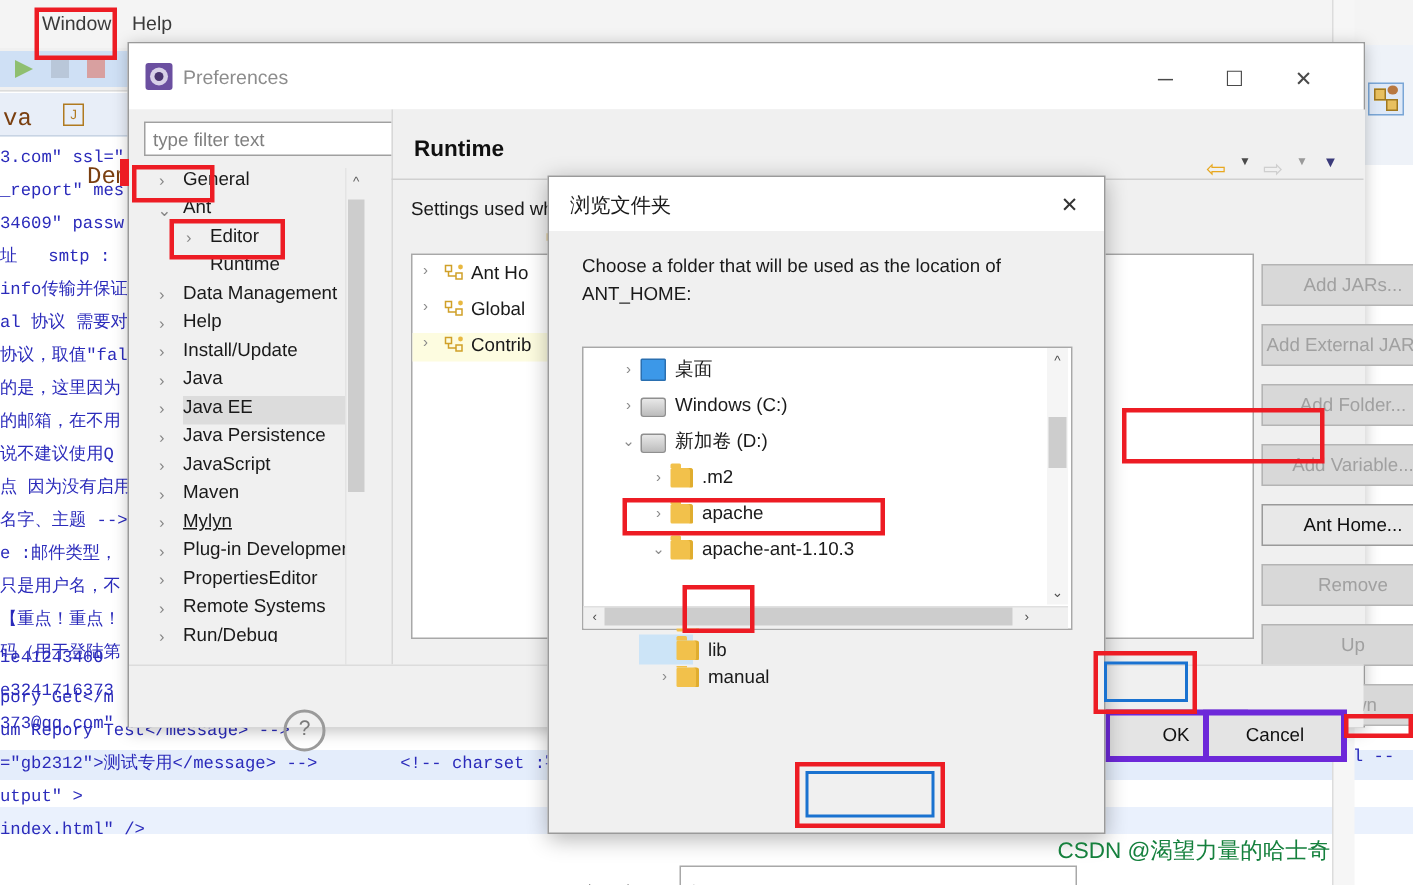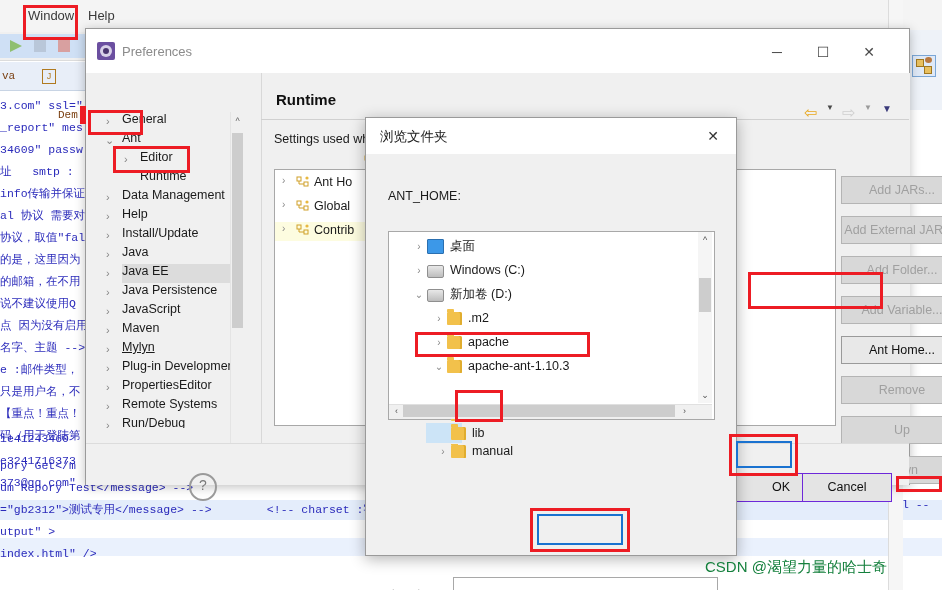--- a/index.html
+++ b/index.html
@@ -13,21 +13,21 @@
   .abs{position:absolute;}
 
   
   #ide-background{position:absolute;inset:0;background:#ffffff;}
   .menubar{position:absolute;left:0;top:0;width:942px;height:32px;background:#f4f4f4;border-bottom:1px solid #e0e0e0;}
   .menu-item{position:absolute;top:8px;font-size:13px;color:#3a3a3a;}
   .toolbar{position:absolute;left:0;top:32px;width:942px;height:28px;background:#f0f0f0;border-bottom:1px solid #dcdcdc;}
   .tb-strip{position:absolute;left:0;top:34px;width:228px;height:24px;background:#cfe0f5;}
   .tb-ico{position:absolute;top:40px;width:12px;height:12px;}
   .tab-strip{position:absolute;left:0;top:62px;width:228px;height:28px;background:#e8eef8;border-bottom:1px solid #c8d4e4;}
-  .tab-lbl{position:absolute;top:70px;font-family:"Liberation Mono", monospace;font-size:11px;color:#7a3f10;}
+  .tab-lbl{position:absolute;top:70px;font-family:"Liberation Mono", monospace;font-size:16px;color:#7a3f10;}
   .editor-code{position:absolute;left:0;top:95px;width:262px;color:#2b2bbb;font-family:"Liberation Mono", monospace;font-size:11.5px;line-height:22px;white-space:pre;}
   .editor-code2{position:absolute;left:0;top:455px;width:920px;color:#2b2bbb;font-family:"Liberation Mono", monospace;font-size:11.5px;line-height:22px;white-space:pre;}
   .hl-row{position:absolute;left:0;top:500px;width:942px;height:20px;background:#e4edfb;}
   .hl-row2{position:absolute;left:0;top:538px;width:942px;height:18px;background:#eaf1fd;}
   .rulerbar{position:absolute;left:250px;top:95px;width:10px;height:360px;background:#ffffff;}
   .ruler-tick{position:absolute;left:252px;width:6px;height:2px;background:#888;}
   .rightpane{position:absolute;left:900px;top:30px;width:42px;height:80px;background:#eef2f8;border-left:1px solid #d4d4d4;}
   .rp-btn{position:absolute;left:912px;top:55px;width:22px;height:20px;background:#dfe9f7;border:1px solid #7aa6d6;}
   .leftpane-edge{position:absolute;left:888px;top:0px;width:14px;height:590px;background:#f6f6f6;border-left:1px solid #dcdcdc;}
 
@@ -55,21 +55,21 @@
   .cp-tabline{position:absolute;left:196px;top:124px;font-size:12.5px;color:#1a1a1a;}
   .cp-box{position:absolute;left:188px;top:140px;width:560px;height:255px;background:#ffffff;border:1px solid #a8a8a8;}
   .cp-item{position:absolute;left:196px;font-size:12.5px;color:#1a1a1a;white-space:nowrap;}
   .cp-hl{position:absolute;left:189px;top:193px;width:120px;height:19px;background:#fdfce0;}
 
   .side-btn{position:absolute;left:755px;width:120px;height:26px;background:#d8d8d8;border:1px solid #b4b4b4;text-align:center;line-height:26px;font-size:12.5px;color:#a0a0a0;}
   .side-btn.enabled{background:#e8e8e8;border:1px solid #9a9a9a;color:#101010;}
 
   .prefs-footer{position:absolute;left:0;top:414px;width:823px;height:41px;background:#f0f0f0;border-top:1px solid #dcdcdc;}
   .help-circle{position:absolute;left:103px;top:444px;width:24px;height:24px;border:2px solid #9a9a9a;border-radius:50%;color:#7a7a7a;font-size:14px;text-align:center;line-height:21px;}
-  .footer-btn{position:absolute;top:444px;width:88px;height:27px;background:#e4e4e4;border:1px solid #6d28d9;text-align:center;line-height:27px;font-size:12.5px;color:#101010;}
+  .footer-btn{position:absolute;top:444px;width:88px;height:27px;background:#e4e4e4;border:4px solid #6d28d9;text-align:center;line-height:27px;font-size:12.5px;color:#101010;}
 
   
   #browse-dialog{position:absolute;left:365px;top:117px;width:370px;height:437px;background:#f0f0f0;border:1px solid #9a9a9a;box-shadow:0 3px 14px rgba(0,0,0,.3);}
   .bd-titlebar{position:absolute;left:0;top:0;width:370px;height:36px;background:#ffffff;}
   .bd-title{position:absolute;left:14px;top:10px;font-size:13.5px;color:#1a1a1a;}
   .bd-close{position:absolute;left:334px;top:6px;width:26px;height:24px;text-align:center;line-height:24px;font-size:14px;color:#333;}
   .bd-prompt{position:absolute;left:22px;top:50px;width:330px;font-size:12.5px;color:#1a1a1a;line-height:19px;}
   .bd-tree{position:absolute;left:22px;top:113px;width:325px;height:187px;background:#ffffff;border:1px solid #a8a8a8;}
   .bd-row{position:absolute;height:24px;font-size:12.5px;color:#1a1a1a;white-space:nowrap;display:flex;align-items:center;}
   .bd-arrow{width:16px;text-align:center;font-size:10px;color:#8a8a8a;flex:0 0 16px;}
@@ -182,20 +182,21 @@
       <circle cx="10" cy="10" r="3" fill="#4a3570"></circle>
     </svg>
   </div>
   <div class="prefs-title-text">Preferences</div>
   <div class="win-ctl" style="left:668px;">─</div>
   <div class="win-ctl" style="left:714px;">☐</div>
   <div class="win-ctl" style="left:760px;">✕</div>
 
   <div class="prefs-body"></div>
 
+  <div class="filter-input">type filter text</div>
 
   <div class="tree-panel">
     <div class="sel-row"></div>
 
     <div class="tree-item" style="top:0px;">
         <span class="tree-arrow" style="left:10px;top:3px;">›</span>
         <span style="position:absolute;left:26px;">General</span>
       </div>
     <div class="tree-item" style="top:19px;">
         <span class="tree-arrow" style="left:9px;top:3px;">⌄</span>
@@ -343,21 +344,21 @@
   <div class="footer-btn" style="left:650px;">OK</div>
   <div class="footer-btn" style="left:716px;">Cancel</div>
 </div>
 
 <div id="browse-dialog">
   <div class="bd-titlebar"></div>
   <div class="bd-title">浏览文件夹</div>
   <div class="bd-close">✕</div>
 
   <div class="bd-prompt">
-    <br>
+    <span>Choose a folder that will be used as the location of</span><br>
     <span>ANT_HOME:</span>
   </div>
 
   <div class="bd-tree">
     <div class="sel-blue" style="left:37px;top:191px;width:36px;height:20px;"></div>
 
     <div class="bd-row" style="left:0px;top:2px;width:310px;padding-left:22px;">
       <span class="bd-arrow">›</span>
       <span class="ficon monitor-ico"></span>
       <span>桌面</span>

